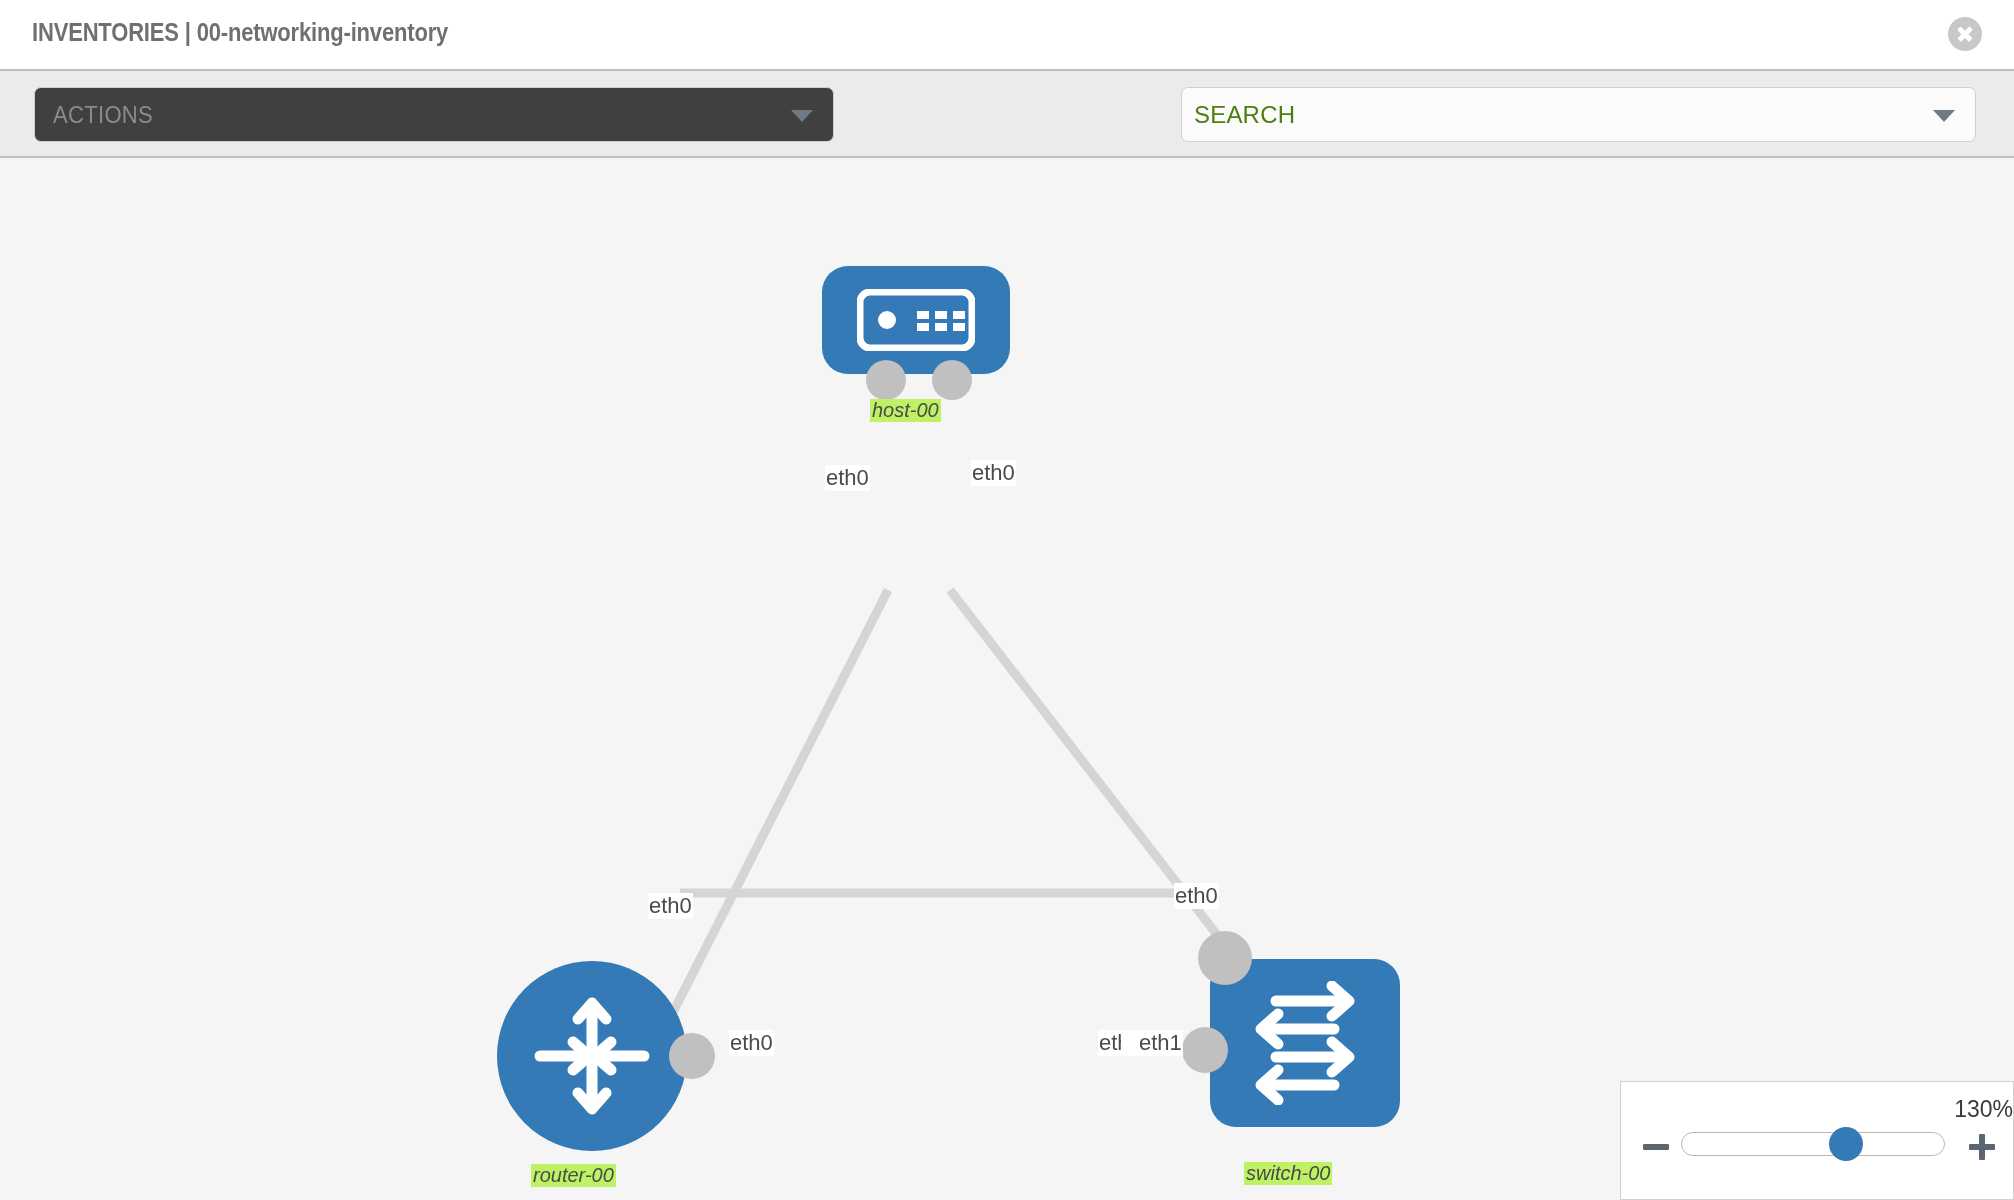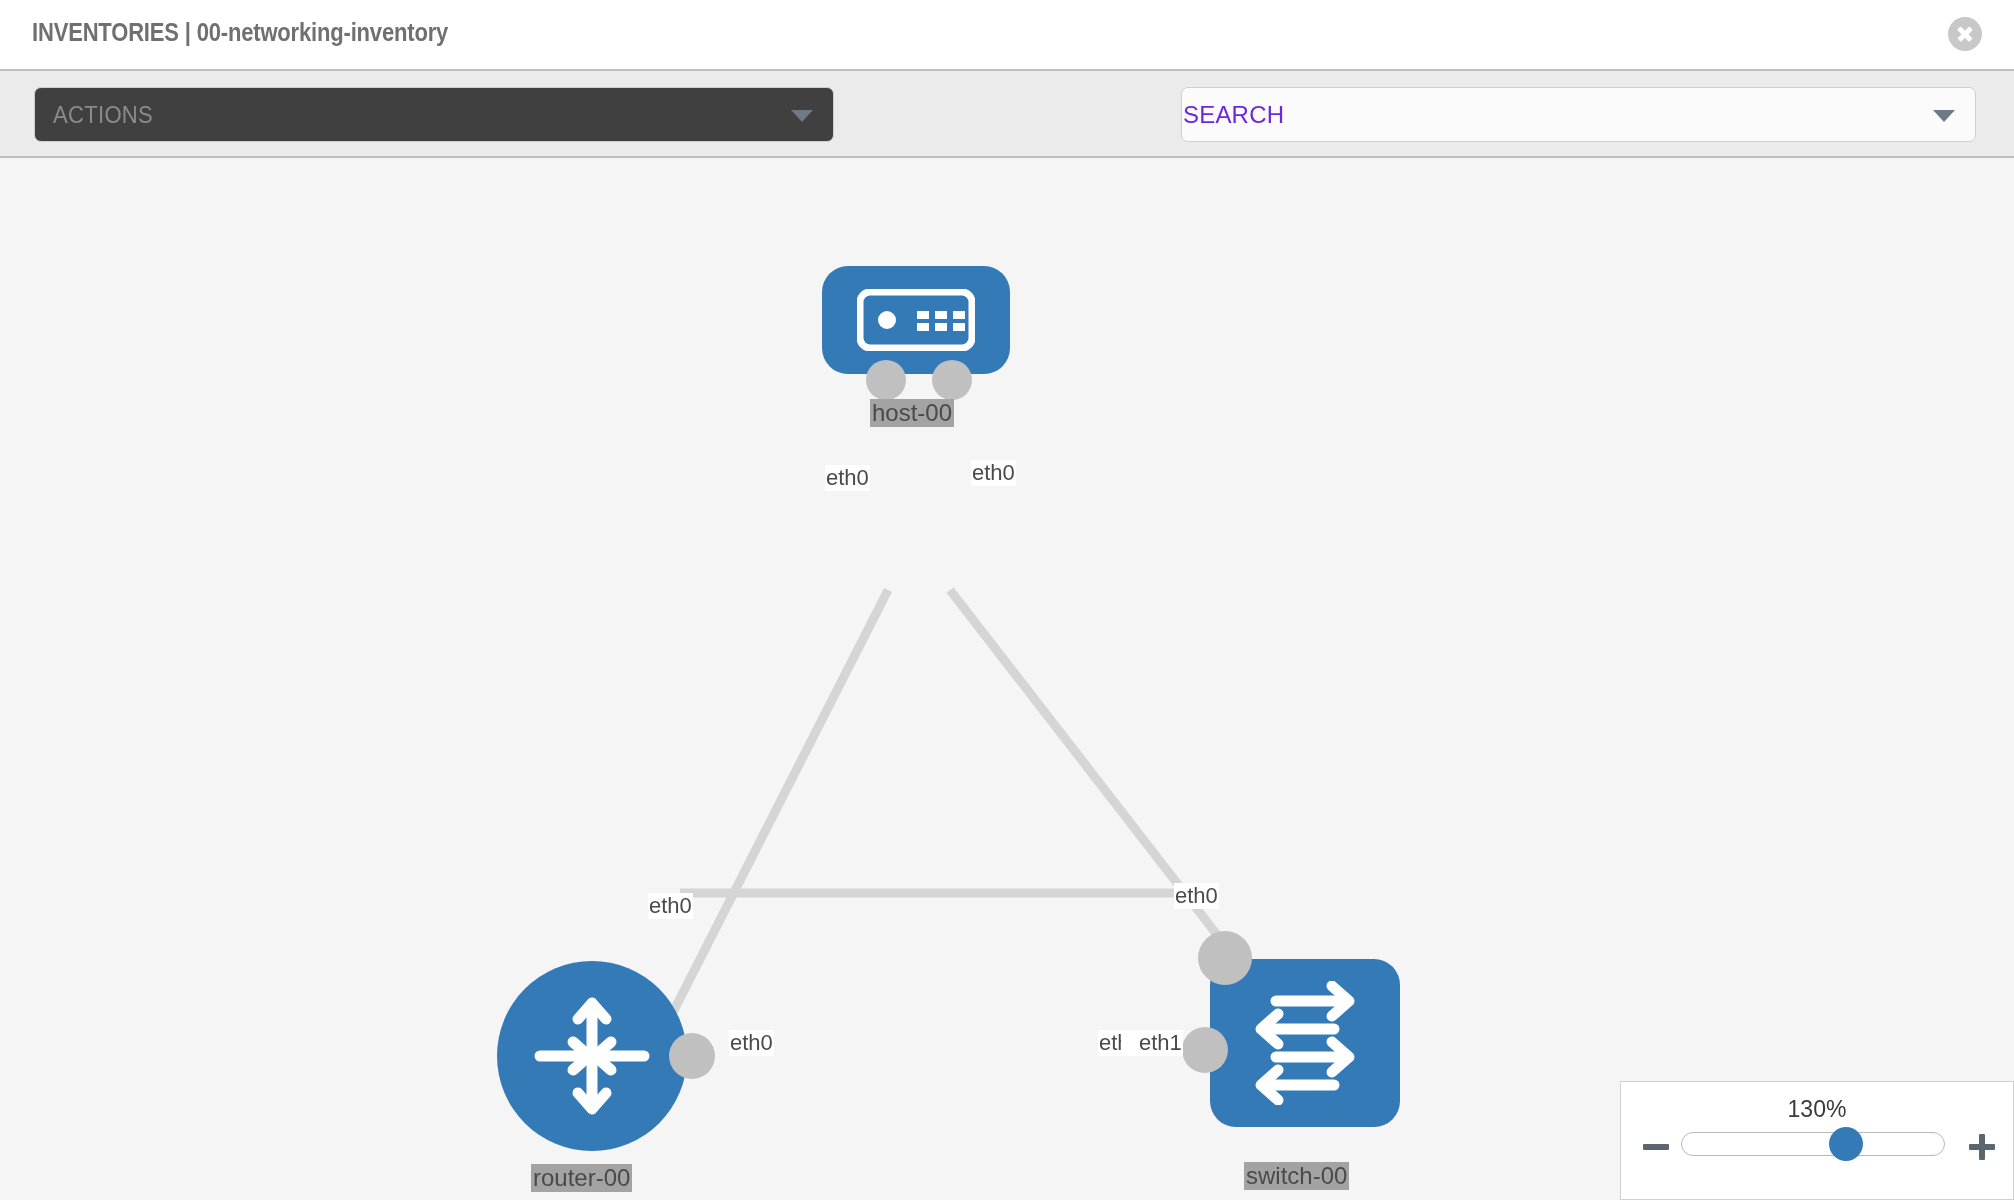--- a/index.html
+++ b/index.html
@@ -118,24 +118,24 @@
     width: 795px;
     height: 55px;
     background: #fbfbfb;
     border: 1px solid #cfcfcf;
     border-radius: 7px;
     box-sizing: border-box;
     cursor: text;
   }
   .search-box .label {
     position: absolute;
-    left: 1px;
+    left: 12px;
     top: 13px;
     font-size: 24px;
-    color: #6d28d9;
+    color: #4d7c0f;
     letter-spacing: 0.2px;
     white-space: nowrap;
   }
   .search-box .caret-down { right: 20px; top: 22px; }
 
   
   .canvas {
     position: absolute;
     left: 0; top: 158px;
     width: 2014px;
@@ -154,25 +154,26 @@
   .node {
     position: absolute;
     cursor: pointer;
   }
   .node-shape {
     position: absolute;
     background: #337ab7;
   }
   .node-label {
     position: absolute;
-    font-size: 24px;
+    font-size: 20px;
     color: #4a4a4a;
-    background: #a3a3a3;
+    background: #bef264;
     white-space: nowrap;
     padding: 0 2px;
+    font-style: italic;
   }
   .port {
     position: absolute;
     width: 46px;
     height: 46px;
     border-radius: 50%;
     background: #c0c0c0;
   }
 
   
@@ -215,21 +216,21 @@
     height: 119px;
     background: #ffffff;
     border: 1px solid #d0d0d0;
     box-sizing: border-box;
   }
   .zoom-value {
     position: absolute;
     top: 14px;
     left: 0;
     width: 100%;
-    text-align: center;
+    text-align: right;
     font-size: 23px;
     color: #3a3a3a;
   }
   .zoom-minus, .zoom-plus {
     position: absolute;
     top: 52px;
     width: 26px;
     height: 26px;
     cursor: pointer;
   }

